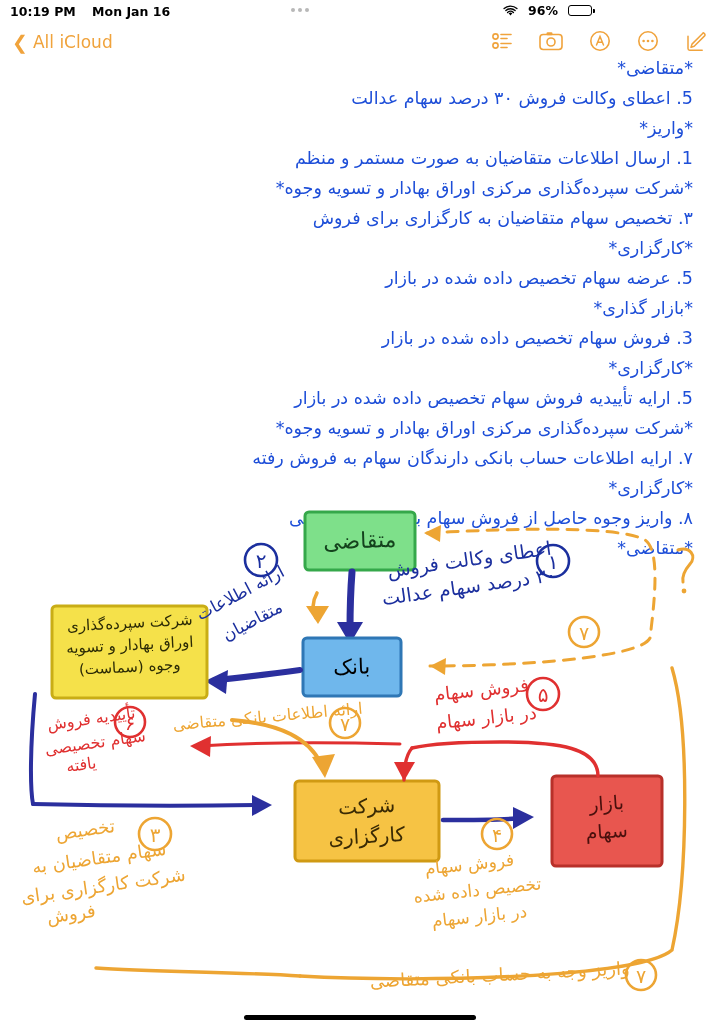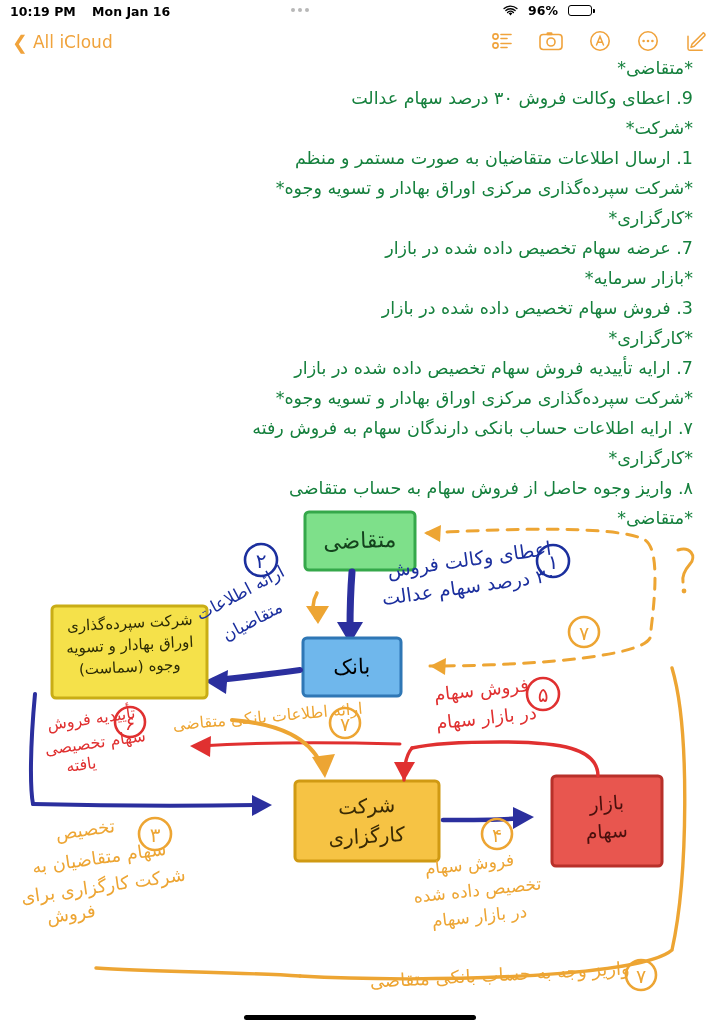--- a/index.html
+++ b/index.html
@@ -84,21 +84,21 @@
     position: absolute; top: 56px; left: 0;
     width: 719px;
     padding: 0 26px 0 26px;
     direction: rtl;
     text-align: right;
   }
   .doc p {
     margin: 0 0 5px 0;
     font-size: 17.5px;
     line-height: 25px;
-    color: #15803d;
+    color: #1d4ed8;
     font-family: "DejaVu Sans", sans-serif;
   }
 
   
   .canvas {
     position: absolute; top: 498px; left: 0;
     width: 719px; height: 500px;
   }
   .canvas svg { display: block; }
 
@@ -180,30 +180,31 @@
         <svg width="22" height="22" viewBox="0 0 22 22">
           <path d="M18.5 2.8 L19.6 3.9 a1.4 1.4 0 0 1 0 2 L9.2 16.3 l-3.2 1 1-3.2 L17.4 3.7 a1.4 1.4 0 0 1 1.1-0.9 Z" fill="none" stroke="#f0a33c" stroke-width="1.5" stroke-linejoin="round"></path>
           <path d="M3 6.2 v12.4 a1.6 1.6 0 0 0 1.6 1.6 h12.6" fill="none" stroke="#f0a33c" stroke-width="1.5" stroke-linecap="round"></path>
         </svg>
       </span>
     </div>
   </div>
 
   <div class="doc">
     <p>*متقاضی*</p>
-    <p>9. اعطای وکالت فروش ۳۰ درصد سهام عدالت</p>
-    <p>*شرکت*</p>
+    <p>5. اعطای وکالت فروش ۳۰ درصد سهام عدالت</p>
+    <p>*واریز*</p>
     <p>1. ارسال اطلاعات متقاضیان به صورت مستمر و منظم</p>
     <p>*شرکت سپرده‌گذاری مرکزی اوراق بهادار و تسویه وجوه*</p>
+    <p>۳. تخصیص سهام متقاضیان به کارگزاری برای فروش</p>
     <p>*کارگزاری*</p>
-    <p>7. عرضه سهام تخصیص داده شده در بازار</p>
-    <p>*بازار سرمایه*</p>
+    <p>5. عرضه سهام تخصیص داده شده در بازار</p>
+    <p>*بازار گذاری*</p>
     <p>3. فروش سهام تخصیص داده شده در بازار</p>
     <p>*کارگزاری*</p>
-    <p>7. ارایه تأییدیه فروش سهام تخصیص داده شده در بازار</p>
+    <p>5. ارایه تأییدیه فروش سهام تخصیص داده شده در بازار</p>
     <p>*شرکت سپرده‌گذاری مرکزی اوراق بهادار و تسویه وجوه*</p>
     <p>۷. ارایه اطلاعات حساب بانکی دارندگان سهام به فروش رفته</p>
     <p>*کارگزاری*</p>
     <p>۸. واریز وجوه حاصل از فروش سهام به حساب متقاضی</p>
     <p>*متقاضی*</p>
   </div>
 
   <div class="canvas">
     <svg width="719" height="500" viewBox="0 0 719 500" xmlns="http://www.w3.org/2000/svg">
 

